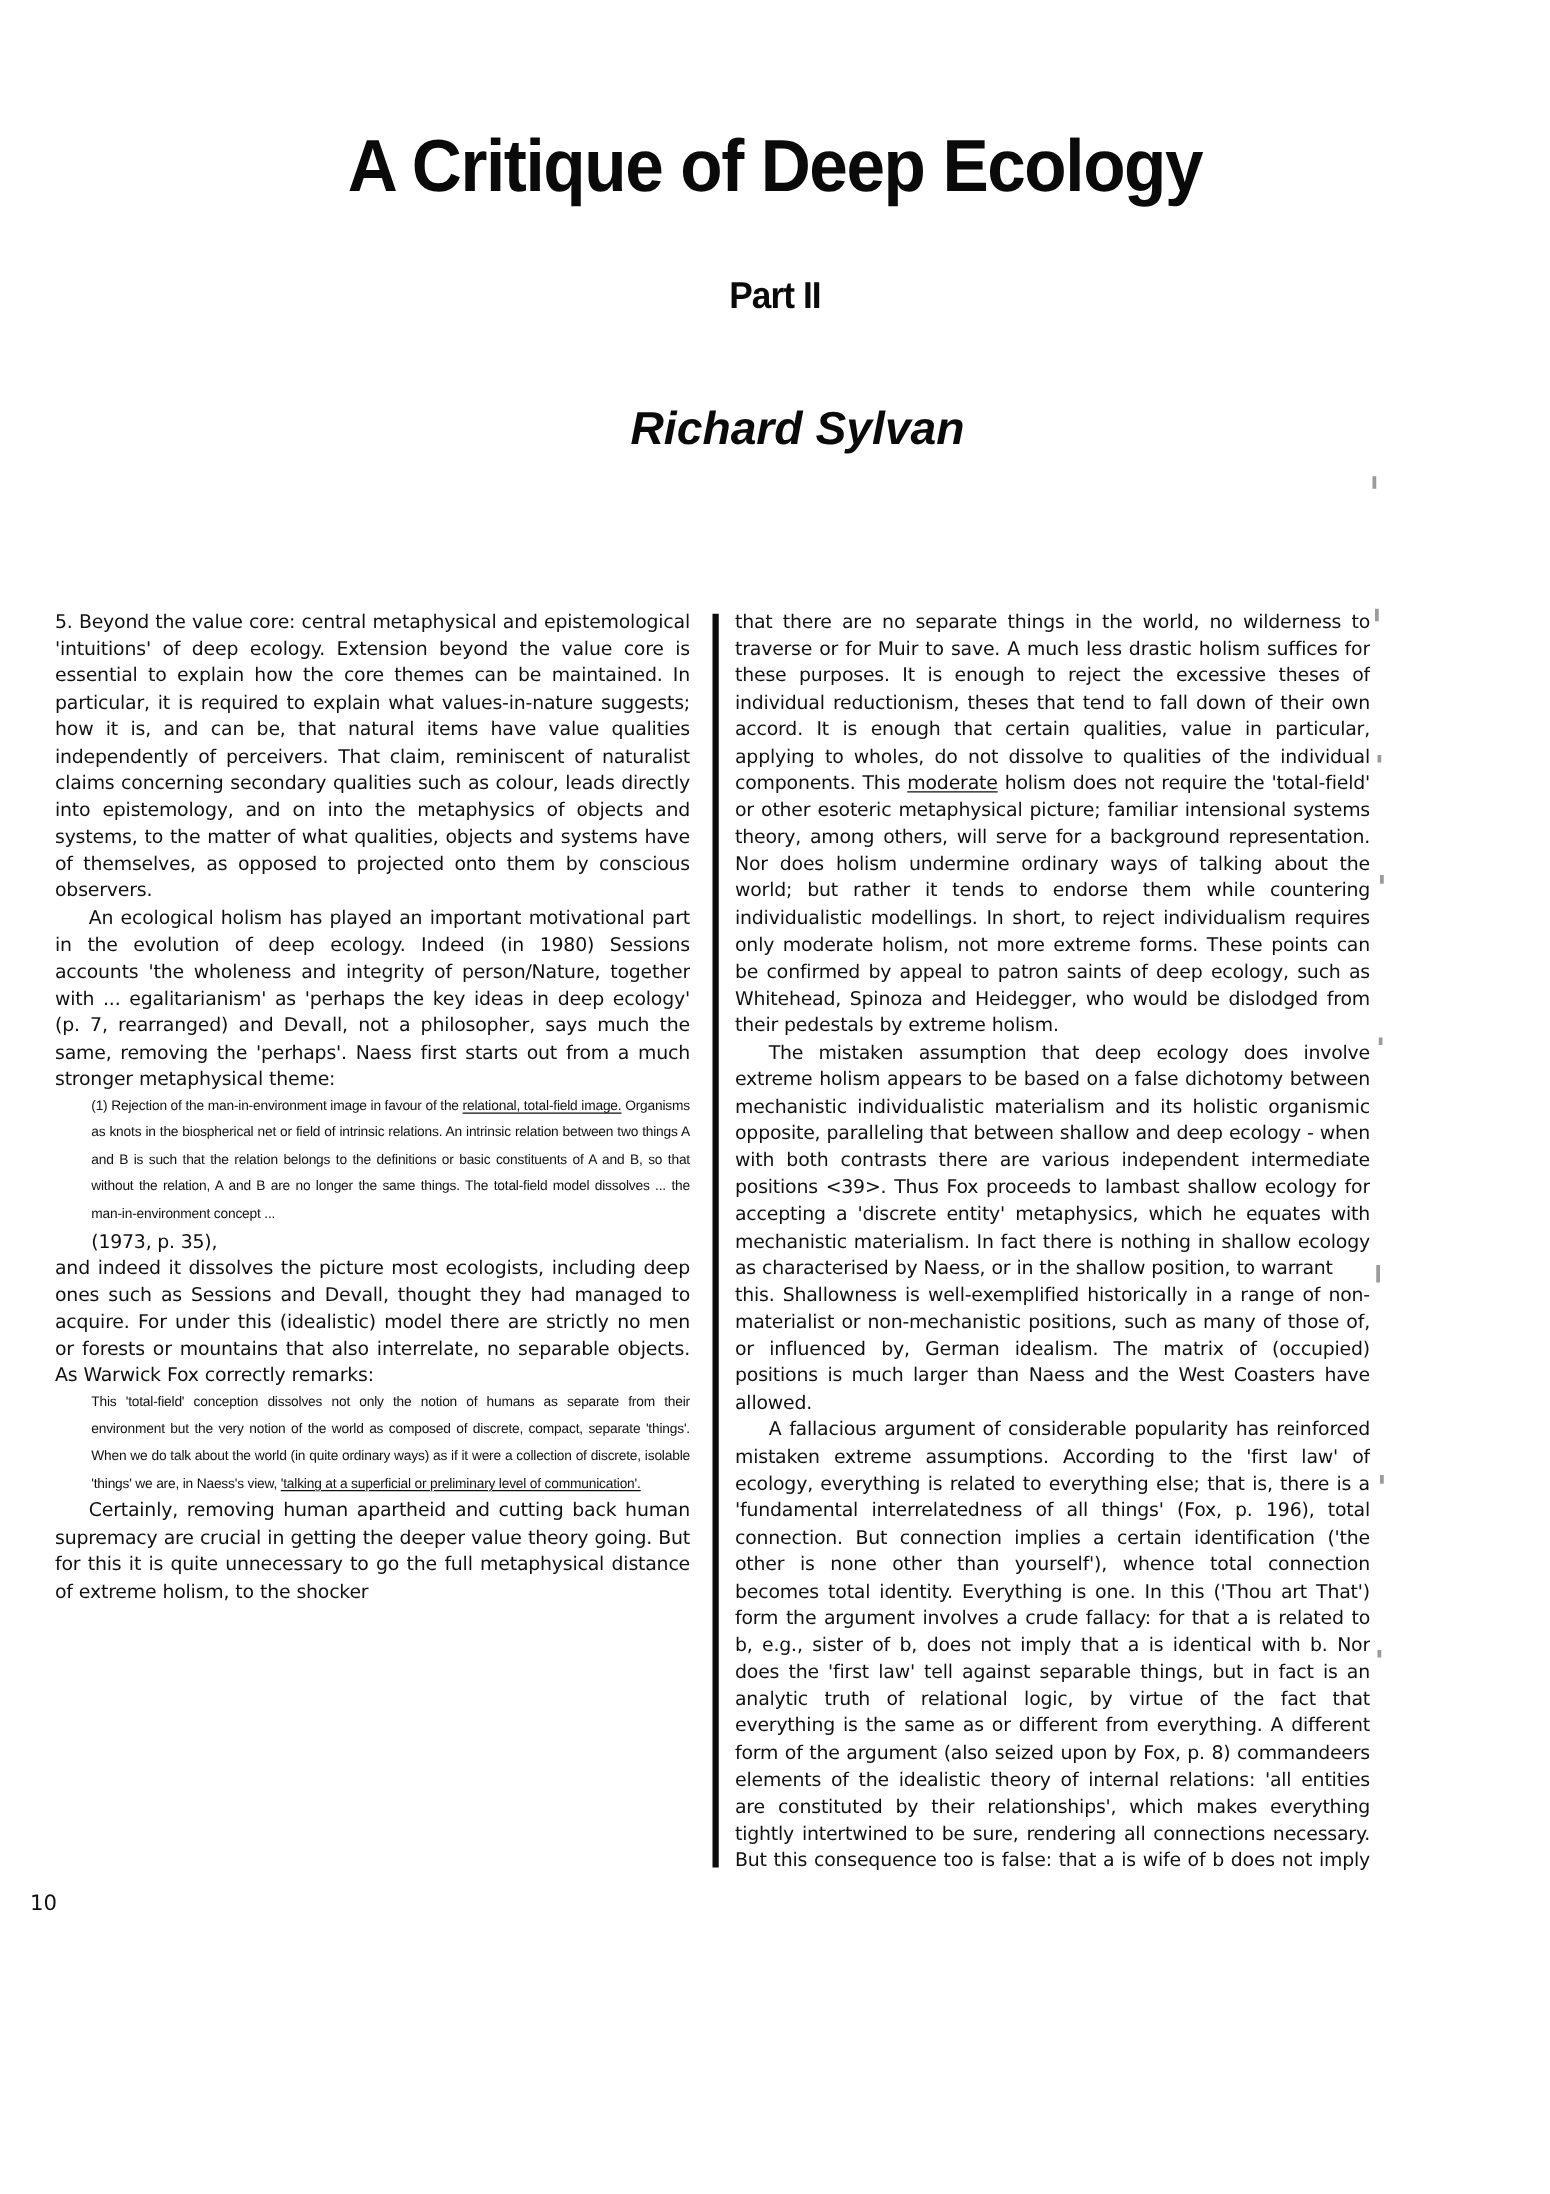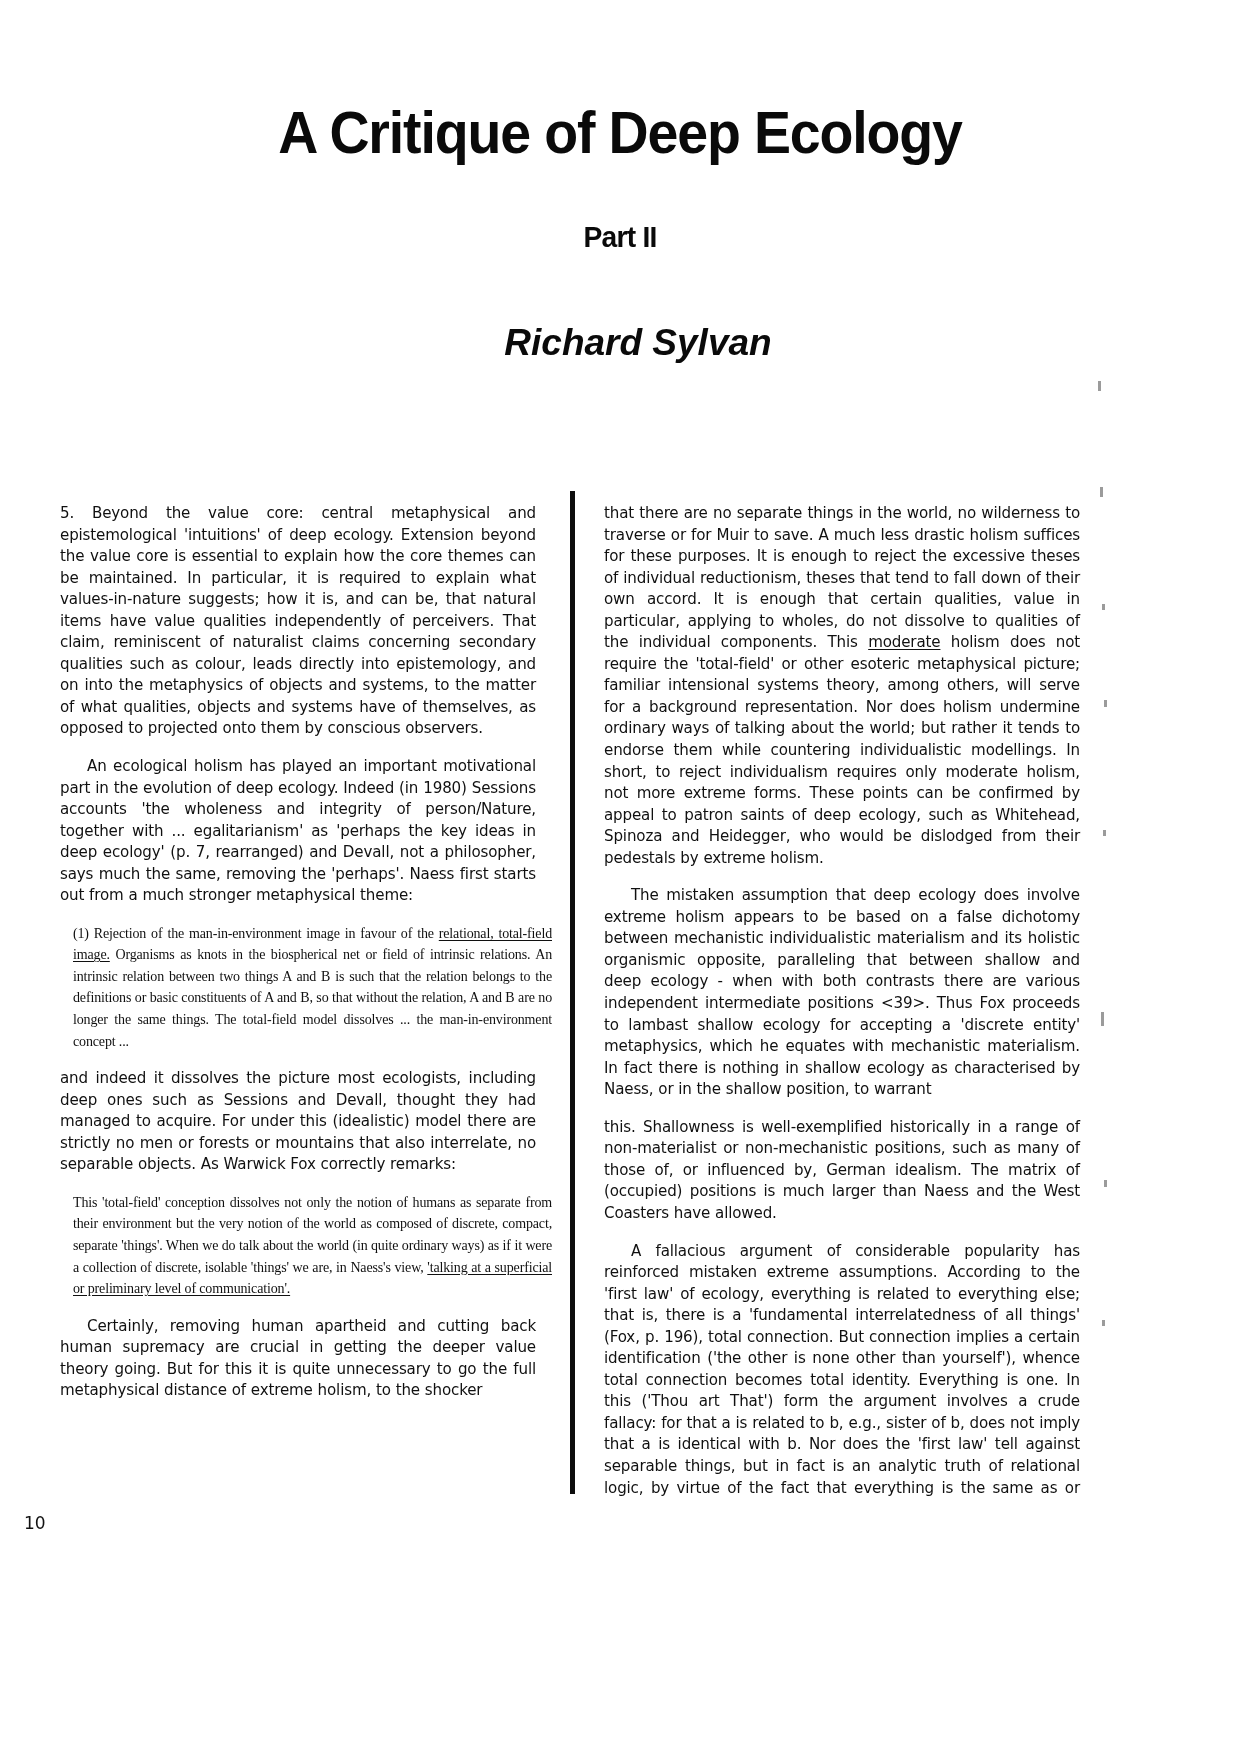--- a/index.html
+++ b/index.html
@@ -82,36 +82,36 @@
   .col-rule {
     position: absolute;
     left: 526px;
     top: 4px;
     width: 5px;
     height: 1003px;
     background: #0d0d0d;
   }
 
   p.bt {
-    margin: 16px;
+    margin: 0;
     font-family: "DejaVu Sans", sans-serif;
     font-size: 15.1px;
     line-height: 21.55px;
     text-align: justify;
     color: #101010;
     letter-spacing: -0.15px;
     word-spacing: 0.2px;
     -webkit-font-smoothing: none;
   }
   p.indent { text-indent: 27px; }
   p.quote {
     margin: 0;
     padding-left: 29px;
-    font-family: Liberation Serif, serif;
-    font-size: 14px;
+    font-family: Liberation Sans, sans-serif;
+    font-size: 11px;
     line-height: 21.55px;
     text-align: justify;
     color: #101010;
     letter-spacing: -0.15px;
   }
   p.quote-src {
     margin: 0;
     padding-left: 29px;
     font-family: "DejaVu Sans", sans-serif;
     font-size: 15.1px;
@@ -155,20 +155,21 @@
     <div class="col-rule"></div>
 
     <div class="col col-left">
 
       <p class="bt">5.  Beyond the value core: central metaphysical and epistemological 'intuitions' of deep ecology.  Extension beyond the value core is essential to explain how the core themes can be maintained.  In particular, it is required to explain what values-in-nature suggests; how it is, and can be, that natural items have value qualities independently of perceivers.  That claim, reminiscent of naturalist claims concerning secondary qualities such as colour, leads directly into epistemology, and on into the metaphysics of objects and systems, to the matter of what qualities, objects and systems have of themselves, as opposed to projected onto them by conscious observers.</p>
 
       <p class="bt indent">An ecological holism has played an important motivational part in the evolution of deep ecology. Indeed (in 1980) Sessions accounts 'the wholeness and integrity of person/Nature, together with ... egalitarianism' as 'perhaps the key ideas in deep ecology' (p. 7, rearranged) and Devall, not a philosopher, says much the same, removing the 'perhaps'. Naess first starts out from a much stronger metaphysical theme:</p>
 
       <p class="quote"><span>(1) Rejection of the man-in-environment image in favour of the </span><span class="u">relational, total-field image.</span><span> Organisms as knots in the biospherical net or field of intrinsic relations.  An intrinsic relation between two things A and B is such that the relation belongs to the definitions or basic constituents of A and B, so that without the relation, A and B are no longer the same things.  The total-field model dissolves ... the man-in-environment concept ...</span></p>
 
+      <p class="quote-src">(1973, p. 35),</p>
 
       <p class="bt">and indeed it dissolves the picture most ecologists, including deep ones such as Sessions and Devall, thought they had managed to acquire.  For under this (idealistic) model there are strictly no men or forests or mountains that also interrelate, no separable objects.  As Warwick Fox correctly remarks:</p>
 
       <p class="quote"><span>This 'total-field' conception dissolves not only the notion of humans as separate from their environment but the very notion of the world as composed of discrete, compact, separate 'things'.  When we do talk about the world (in quite ordinary ways) as if it were a collection of discrete, isolable 'things' we are, in Naess's view, </span><span class="u">'talking at a superficial or preliminary level of communication'.</span></p>
 
 
 
       <p class="bt indent">Certainly, removing human apartheid and cutting back human supremacy are crucial in getting the deeper value theory going.  But for this it is quite unnecessary to go the full metaphysical distance of extreme holism, to the shocker</p>
     </div>
 

